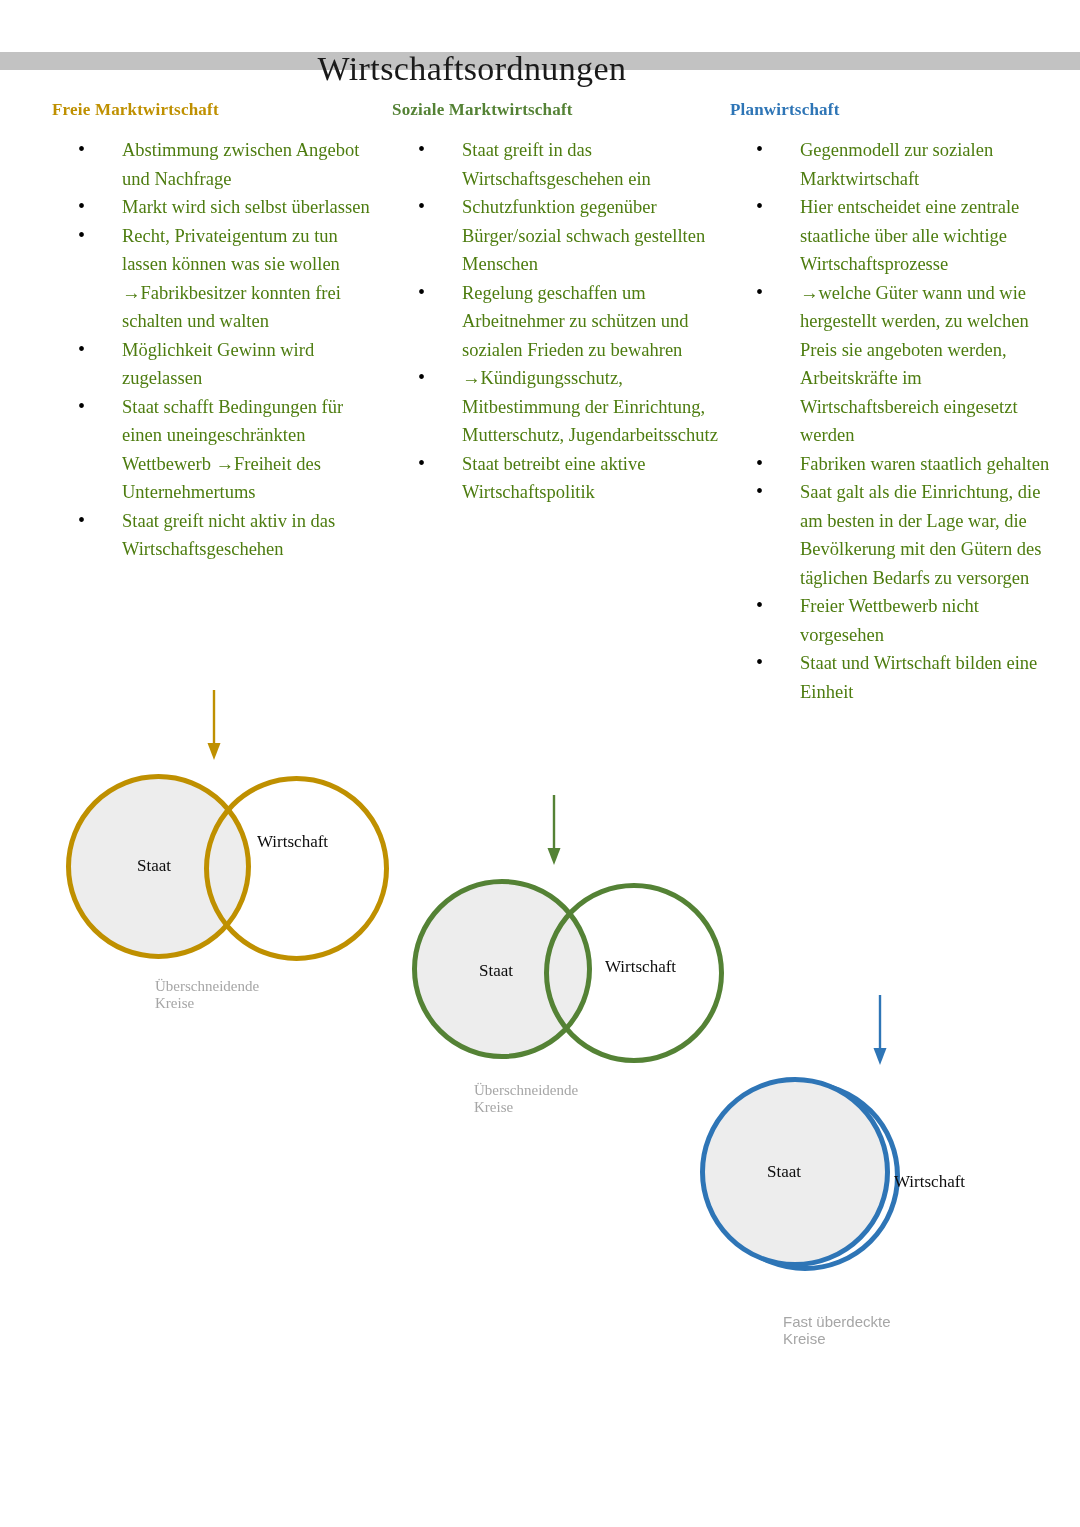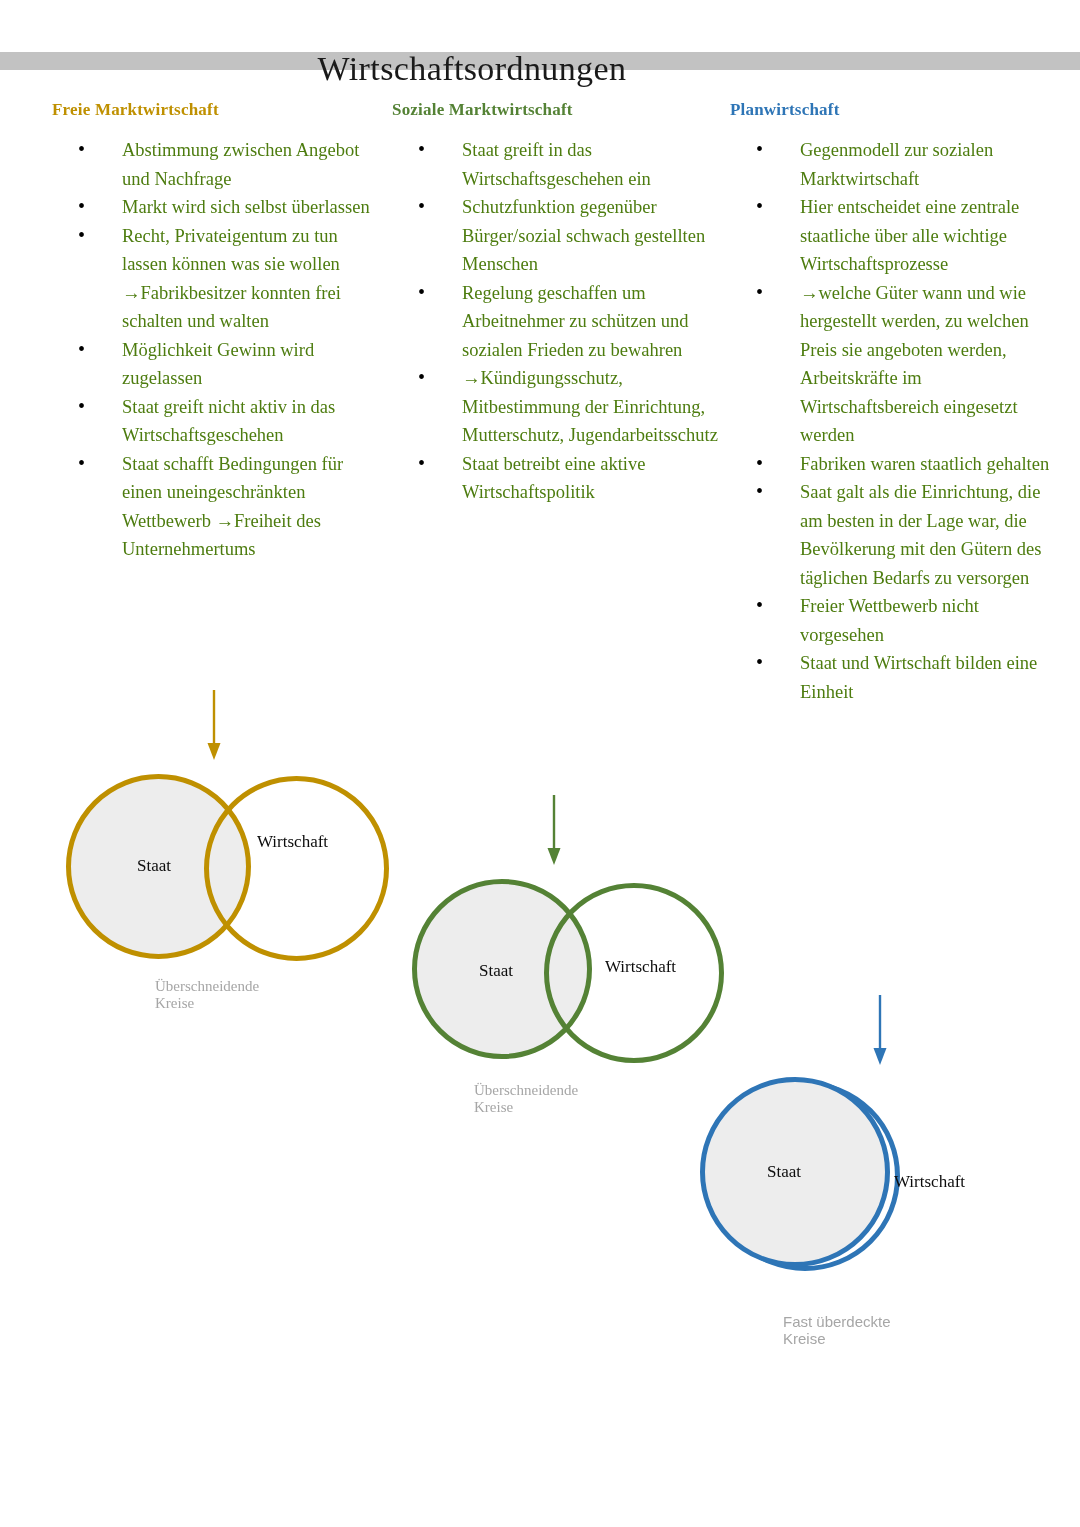--- a/index.html
+++ b/index.html
@@ -172,22 +172,22 @@
 
 <div class="columns">
 
   <div class="column col-1">
     <h2 class="col-heading">Freie Marktwirtschaft</h2>
     <ul class="bullets">
       <li>Abstimmung zwischen Angebot und Nachfrage</li>
       <li>Markt wird sich selbst überlassen</li>
       <li>Recht, Privateigentum zu tun lassen können was sie wollen  →Fabrikbesitzer konnten frei schalten und walten</li>
       <li>Möglichkeit Gewinn wird zugelassen</li>
+      <li>Staat schafft Bedingungen für einen uneingeschränkten Wettbewerb →Freiheit des Unternehmertums</li>
       <li>Staat greift nicht aktiv in das Wirtschaftsgeschehen</li>
-      <li>Staat schafft Bedingungen für einen uneingeschränkten Wettbewerb →Freiheit des Unternehmertums</li>
     </ul>
   </div>
 
   <div class="column col-2">
     <h2 class="col-heading">Soziale Marktwirtschaft</h2>
     <ul class="bullets">
       <li>Staat greift in das Wirtschaftsgeschehen ein</li>
       <li>Schutzfunktion gegenüber Bürger/sozial schwach gestellten Menschen</li>
       <li>Regelung geschaffen um Arbeitnehmer zu schützen und sozialen Frieden zu bewahren</li>
       <li>→Kündigungsschutz, Mitbestimmung der Einrichtung, Mutterschutz, Jugendarbeitsschutz</li>

